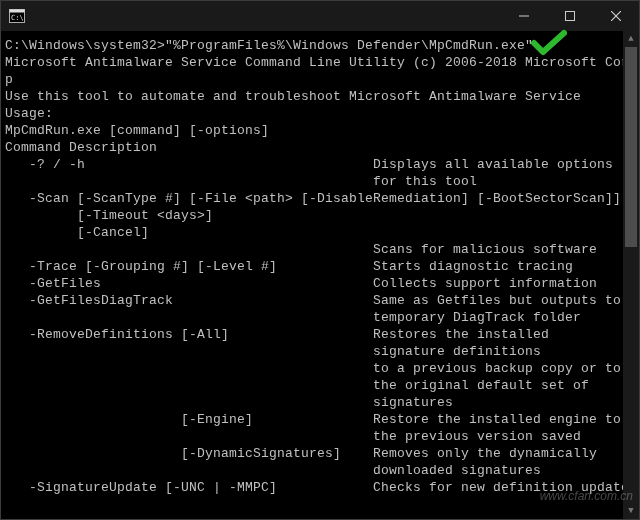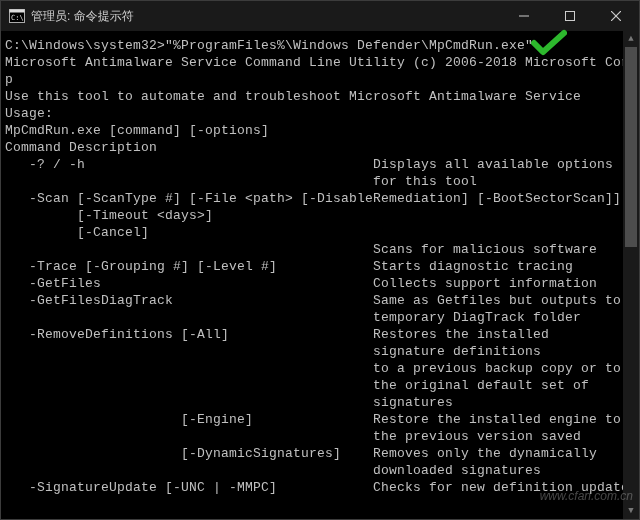--- a/index.html
+++ b/index.html
@@ -30,21 +30,20 @@
 <div class="window">
 
   <div class="titlebar">
     <span class="icon">
       <svg viewBox="0 0 16 16">
         <rect x="0.5" y="1.5" width="15" height="13" fill="#000" stroke="#aaa"></rect>
         <rect x="0.5" y="1.5" width="15" height="3" fill="#ddd"></rect>
         <text x="2" y="12" font-size="7" fill="#ddd" font-family="monospace">C:\</text>
       </svg>
     </span>
-    <span class="title">管理员: 命令提示符</span>
     <span class="spacer"></span>
     <div class="btn">
       <svg viewBox="0 0 10 10">
           <line x1="0" y1="5" x2="10" y2="5"></line>
         </svg>
     </div>
     <div class="btn">
       <svg viewBox="0 0 10 10">
           <rect x="0.5" y="0.5" width="9" height="9"></rect>
         </svg>

